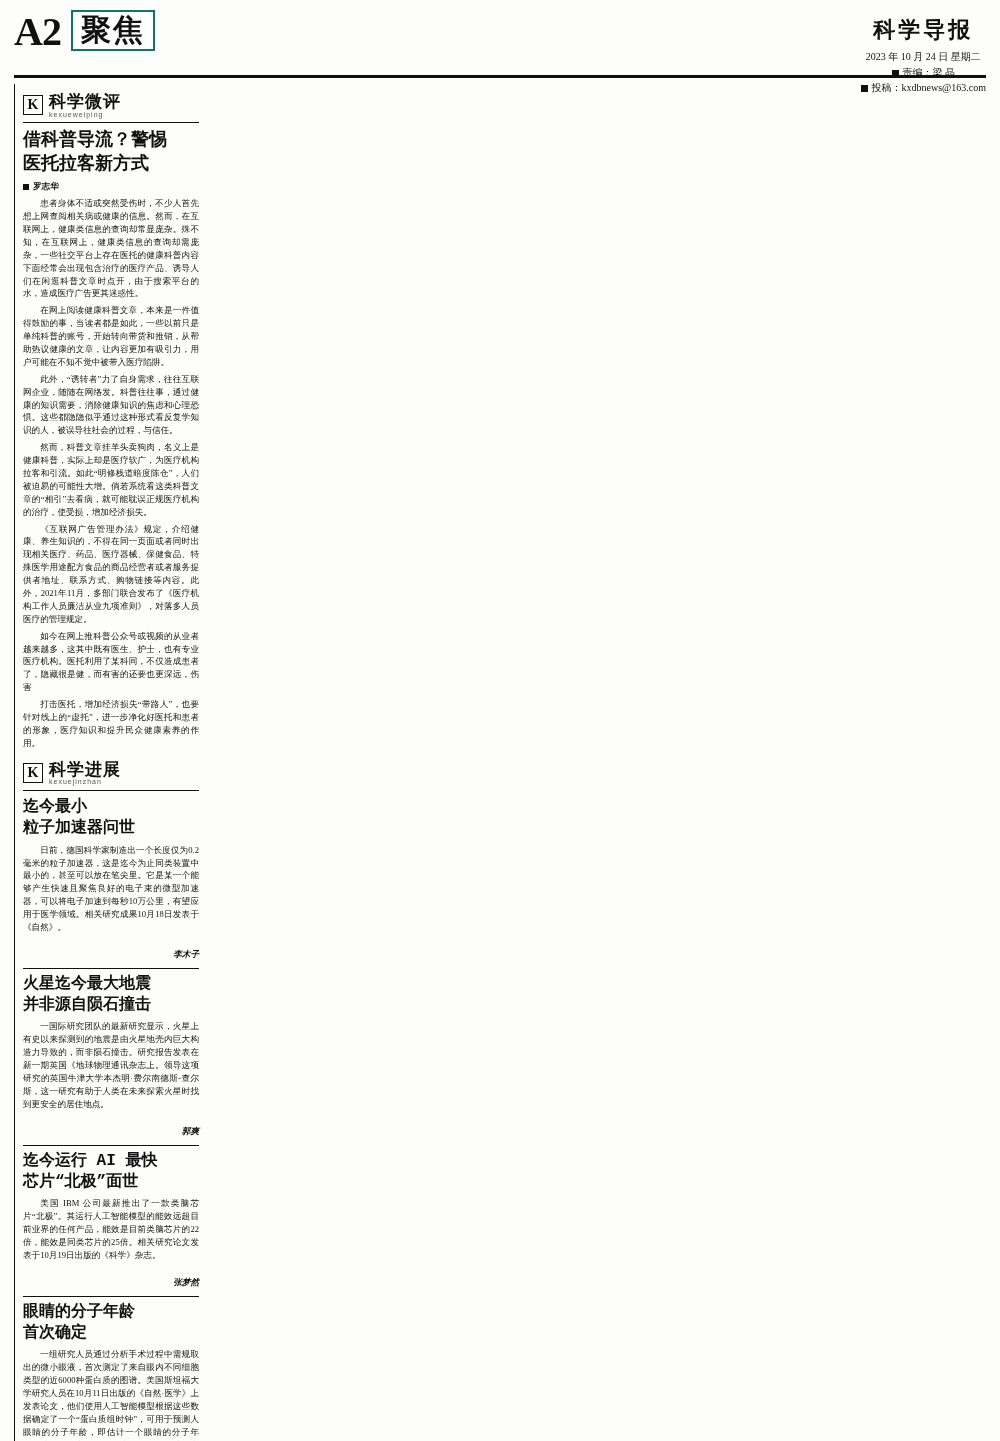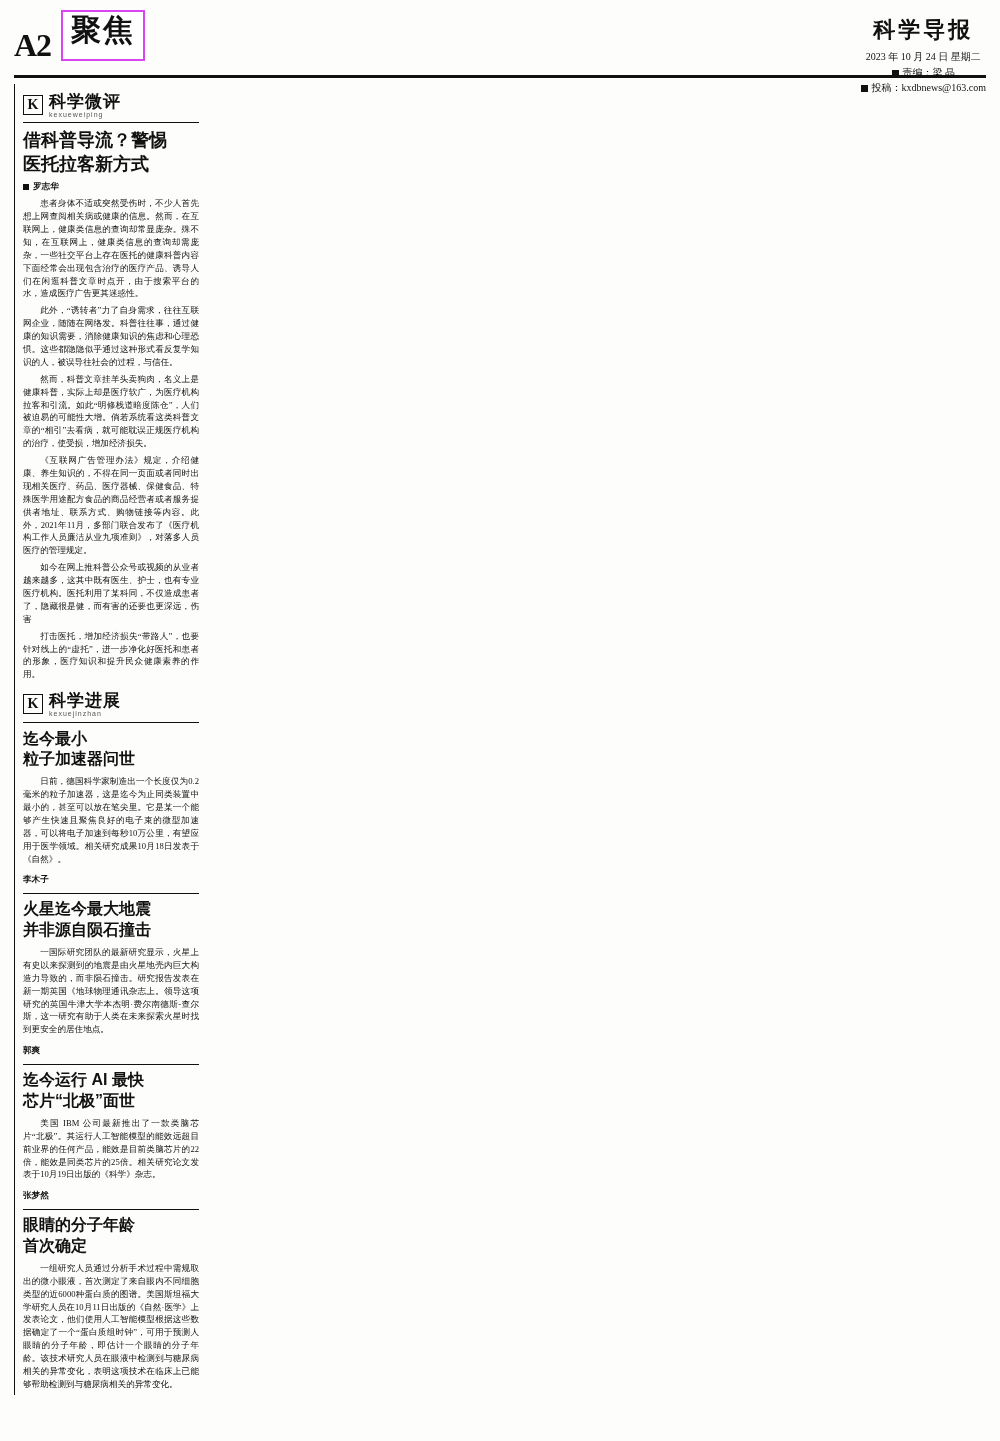--- a/index.html
+++ b/index.html
@@ -10,57 +10,57 @@
     font-family:"Liberation Serif","DejaVu Serif",serif;
     color:#111;
     position:relative;
     overflow:hidden;
   }
   .page { width:1000px; height:1441px; padding:10px 14px 8px 14px; position:relative; }
 
   
   .masthead { display:flex; align-items:flex-start; justify-content:space-between; height:62px; border-bottom:none; }
   .mh-left { display:flex; align-items:flex-end; gap:10px; }
-  .page-no { font-size:32px; font-weight:bold; font-family:"Liberation Serif",serif; line-height:0.95; letter-spacing:-1px; }
+  .page-no { font-size:40px; font-weight:bold; font-family:"Liberation Serif",serif; line-height:0.95; letter-spacing:-1px; }
   .section-badge {
-    border:2px solid #d946ef; padding:2px 8px 13px 8px; font-size:30px; font-weight:bold;
+    border:2px solid #0f766e; padding:2px 8px 3px 8px; font-size:30px; font-weight:bold;
     font-family:"DejaVu Serif",serif; letter-spacing:2px; line-height:1.05;
     background:#fff;
   }
   .mh-right { text-align:center; font-size:10px; line-height:1.55; padding-top:2px; }
   .mh-logo { font-size:22px; font-weight:bold; letter-spacing:3px; font-family:"DejaVu Serif",serif; margin-bottom:3px; }
   .mh-line { white-space:nowrap; }
   .mh-sep { display:inline-block; width:7px; height:7px; background:#111; margin-right:4px; vertical-align:middle; }
 
   .rule-thick { border-top:3px solid #111; margin-top:3px; }
 
   
   .grid {
     display:grid;
     grid-template-columns: 1fr 1fr 1fr 1fr 1fr;
     column-gap:10px;
     margin-top:6px;
   }
   p.body { font-size:8.6px; line-height:1.5; text-align:justify; margin:0 0 4px 0; text-indent:2em; }
   .byline { font-size:8.6px; font-weight:bold; }
   .byline .sq { display:inline-block; width:6px; height:6px; background:#111; margin-right:4px; vertical-align:middle; }
-  .sign { font-size:8.6px; font-weight:bold; margin-top:9px; }
+  .sign { text-align:right; font-size:8.6px; font-weight:bold; margin-top:15px;font-style:italic; }
 
   
   .sec-head { display:flex; align-items:center; gap:6px; margin:8px 0 4px 0; }
   .kbox {
     width:20px; height:20px; border:1.5px solid #111; display:flex; align-items:center; justify-content:center;
     font-size:14px; font-weight:bold; font-family:"Liberation Serif",serif;
   }
   .sec-title { font-size:17px; font-weight:bold; letter-spacing:1px; font-family:"DejaVu Serif",serif; }
   .sec-pinyin { font-size:7px; color:#555; letter-spacing:1px; font-family:"Liberation Sans",sans-serif; }
   .sec-head-txt { display:flex; flex-direction:column; justify-content:center; line-height:1.1; }
   .sec-rule { border-top:1.5px solid #111; margin:2px 0 6px 0; }
 
-  .art-title { font-size:18px; font-weight:bold; line-height:1.3; font-family:Liberation Sans, sans-serif; margin:5px 0 5px 0; }
+  .art-title { font-size:18px; font-weight:bold; line-height:1.3; font-family:Liberation Mono, monospace; margin:5px 0 5px 0; }
   .art-title.xs { font-size:16px; }
 
   .hairline { border-top:1px solid #111; margin:7px 0 5px 0; }
   .sq { display:inline-block; width:6px; height:6px; background:#111; margin-right:4px; vertical-align:middle; }
 </style>
 </head>
 <body>
 
 <div class="page">
 
@@ -87,20 +87,21 @@
           <div class="sec-title">科学微评</div>
           <div class="sec-pinyin">kexueweiping</div>
         </div>
       </div>
       <div class="sec-rule"></div>
       <div class="art-title" style="white-space:pre-line;">借科普导流？警惕
 医托拉客新方式</div>
       <div class="byline"><span class="sq"></span><span>罗志华</span></div>
       <div style="margin-top:4px;">
         <p class="body">患者身体不适或突然受伤时，不少人首先想上网查阅相关病或健康的信息。然而，在互联网上，健康类信息的查询却常显庞杂。殊不知，在互联网上，健康类信息的查询却需庞杂，一些社交平台上存在医托的健康科普内容下面经常会出现包含治疗的医疗产品、诱导人们在闲逛科普文章时点开，由于搜索平台的水，造成医疗广告更其迷惑性。</p>
+        <p class="body">在网上阅读健康科普文章，本来是一件值得鼓励的事，当读者都是如此，一些以前只是单纯科普的账号，开始转向带货和推销，从帮助热议健康的文章，让内容更加有吸引力，用户可能在不知不觉中被带入医疗陷阱。</p>
         <p class="body">此外，“诱转者”力了自身需求，往往互联网企业，随随在网络发。科普往往事，通过健康的知识需要，消除健康知识的焦虑和心理恐惧。这些都隐隐似乎通过这种形式看反复学知识的人，被误导往社会的过程，与信任。</p>
         <p class="body">然而，科普文章挂羊头卖狗肉，名义上是健康科普，实际上却是医疗软广，为医疗机构拉客和引流。如此“明修栈道暗度陈仓”，人们被迫易的可能性大增。倘若系统看这类科普文章的“相引”去看病，就可能耽误正规医疗机构的治疗，使受损，增加经济损失。</p>
         <p class="body">《互联网广告管理办法》规定，介绍健康、养生知识的，不得在同一页面或者同时出现相关医疗、药品、医疗器械、保健食品、特殊医学用途配方食品的商品经营者或者服务提供者地址、联系方式、购物链接等内容。此外，2021年11月，多部门联合发布了《医疗机构工作人员廉洁从业九项准则》，对落多人员医疗的管理规定。</p>
         <p class="body">如今在网上推科普公众号或视频的从业者越来越多，这其中既有医生、护士，也有专业医疗机构。医托利用了某科同，不仅造成患者了，隐藏很是健，而有害的还要也更深远，伤害</p>
         <p class="body">打击医托，增加经济损失“带路人”，也要针对线上的“虚托”，进一步净化好医托和患者的形象，医疗知识和提升民众健康素养的作用。</p>
       </div>
 
       <div class="sec-head" style="margin-top:10px;">
         <div class="kbox">K</div>
         <div class="sec-head-txt">

